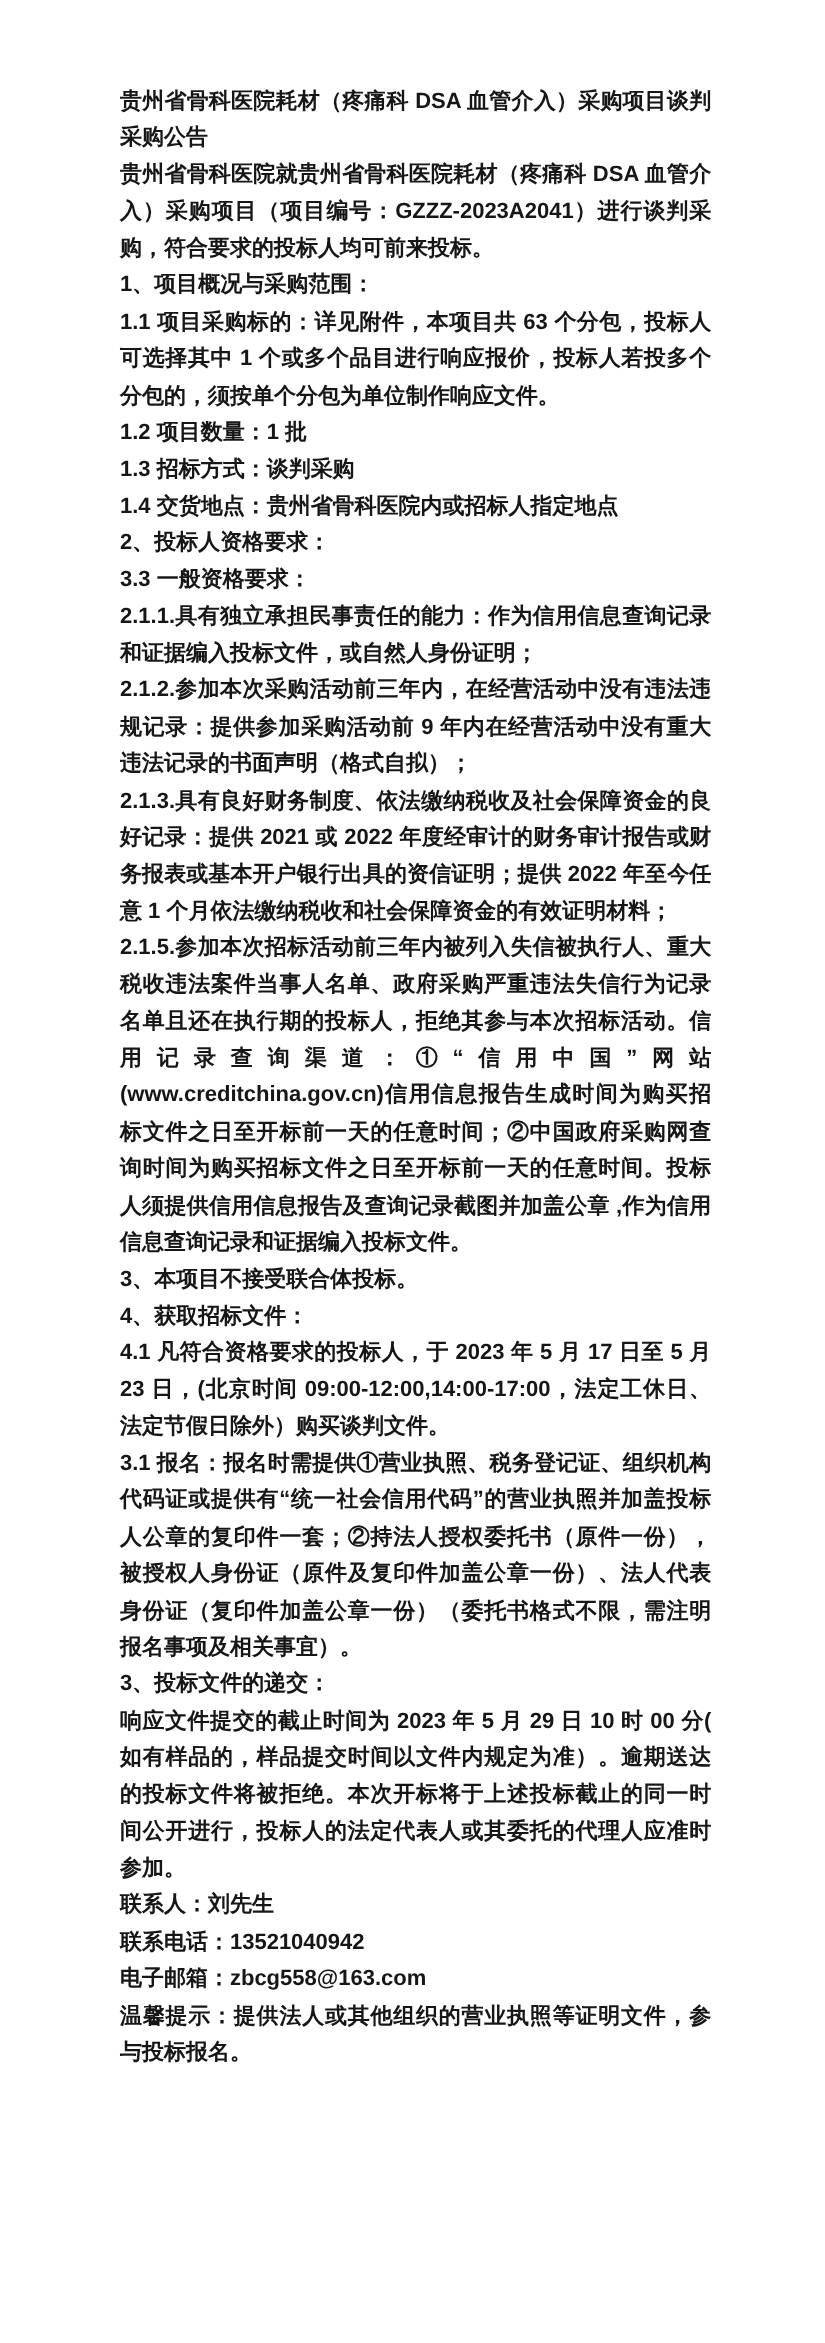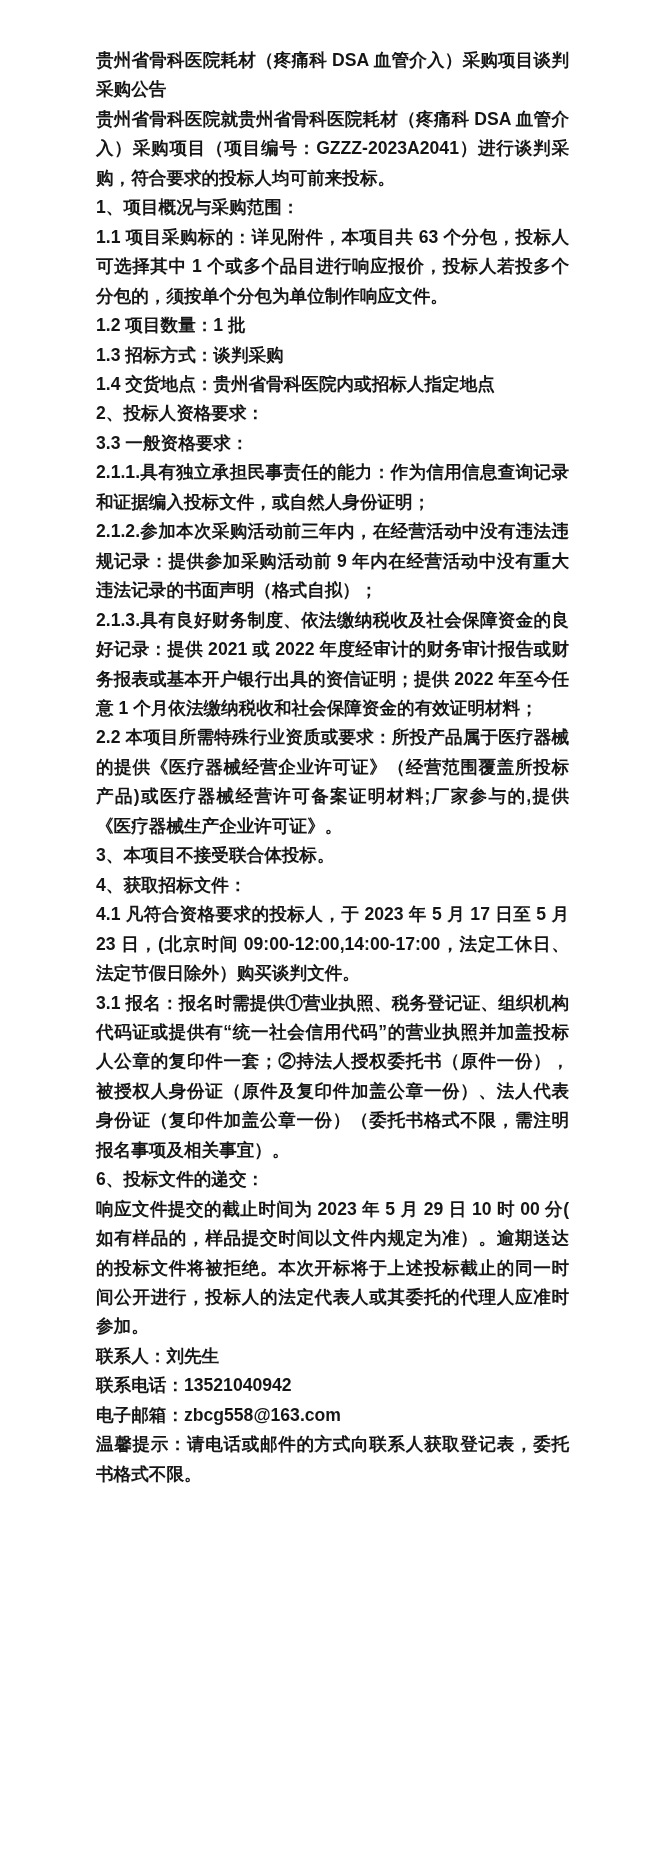--- a/index.html
+++ b/index.html
@@ -10,20 +10,21 @@
   body {
     width: 660px;
     height: 1874px;
     overflow: hidden;
     font-family: "Liberation Sans", sans-serif;
   }
   .doc {
     box-sizing: border-box;
     width: 660px;
     padding: 46px 91px 0 96px;
+    margin-top: 20px;
   }
   .doc p {
     margin: 0;
     padding: 0;
     color: #161616;
     font-family: "Liberation Sans", sans-serif;
     font-size: 17.6px;
     font-weight: 700;
     line-height: 29.45px;
     text-align: justify;
@@ -40,25 +41,25 @@
       <p>1、项目概况与采购范围：</p>
       <p>1.1 项目采购标的：详见附件，本项目共 63 个分包，投标人可选择其中 1 个或多个品目进行响应报价，投标人若投多个分包的，须按单个分包为单位制作响应文件。</p>
       <p>1.2 项目数量：1 批</p>
       <p>1.3 招标方式：谈判采购</p>
       <p>1.4 交货地点：贵州省骨科医院内或招标人指定地点</p>
       <p>2、投标人资格要求：</p>
       <p>3.3 一般资格要求：</p>
       <p>2.1.1.具有独立承担民事责任的能力：作为信用信息查询记录和证据编入投标文件，或自然人身份证明；</p>
       <p>2.1.2.参加本次采购活动前三年内，在经营活动中没有违法违规记录：提供参加采购活动前 9 年内在经营活动中没有重大违法记录的书面声明（格式自拟）；</p>
       <p>2.1.3.具有良好财务制度、依法缴纳税收及社会保障资金的良好记录：提供 2021 或 2022 年度经审计的财务审计报告或财务报表或基本开户银行出具的资信证明；提供 2022 年至今任意 1 个月依法缴纳税收和社会保障资金的有效证明材料；</p>
-      <p>2.2 本项目所需特殊行业资质或要求：所投产品属于医疗器械的提供《医疗器械经营企业许可证》（经营范围覆盖所投标产品)或医疗器械经营许可备案证明材料;厂家参与的,提供《医疗器械生产企业许可证》。</p>
+      <p>2.1.5.参加本次招标活动前三年内被列入失信被执行人、重大税收违法案件当事人名单、政府采购严重违法失信行为记录名单且还在执行期的投标人，拒绝其参与本次招标活动。信用记录查询渠道：①“信用中国”网站(www.creditchina.gov.cn)信用信息报告生成时间为购买招标文件之日至开标前一天的任意时间；②中国政府采购网查询时间为购买招标文件之日至开标前一天的任意时间。投标人须提供信用信息报告及查询记录截图并加盖公章 ,作为信用信息查询记录和证据编入投标文件。</p>
       <p>3、本项目不接受联合体投标。</p>
       <p>4、获取招标文件：</p>
       <p>4.1 凡符合资格要求的投标人，于 2023 年 5 月 17 日至 5 月 23 日，(北京时间 09:00-12:00,14:00-17:00，法定工休日、法定节假日除外）购买谈判文件。</p>
       <p>3.1 报名：报名时需提供①营业执照、税务登记证、组织机构代码证或提供有“统一社会信用代码”的营业执照并加盖投标人公章的复印件一套；②持法人授权委托书（原件一份），被授权人身份证（原件及复印件加盖公章一份）、法人代表身份证（复印件加盖公章一份）（委托书格式不限，需注明报名事项及相关事宜）。</p>
-      <p>6、投标文件的递交：</p>
+      <p>3、投标文件的递交：</p>
       <p>响应文件提交的截止时间为 2023 年 5 月 29 日 10 时 00 分( 如有样品的，样品提交时间以文件内规定为准）。逾期送达的投标文件将被拒绝。本次开标将于上述投标截止的同一时间公开进行，投标人的法定代表人或其委托的代理人应准时参加。</p>
       <p>联系人：刘先生</p>
       <p>联系电话：13521040942</p>
       <p>电子邮箱：zbcg558@163.com</p>
-      <p>温馨提示：请电话或邮件的方式向联系人获取登记表，委托书格式不限。</p>
+      <p>温馨提示：提供法人或其他组织的营业执照等证明文件，参与投标报名。</p>
     </div>
 </div>
 
 </body></html>

